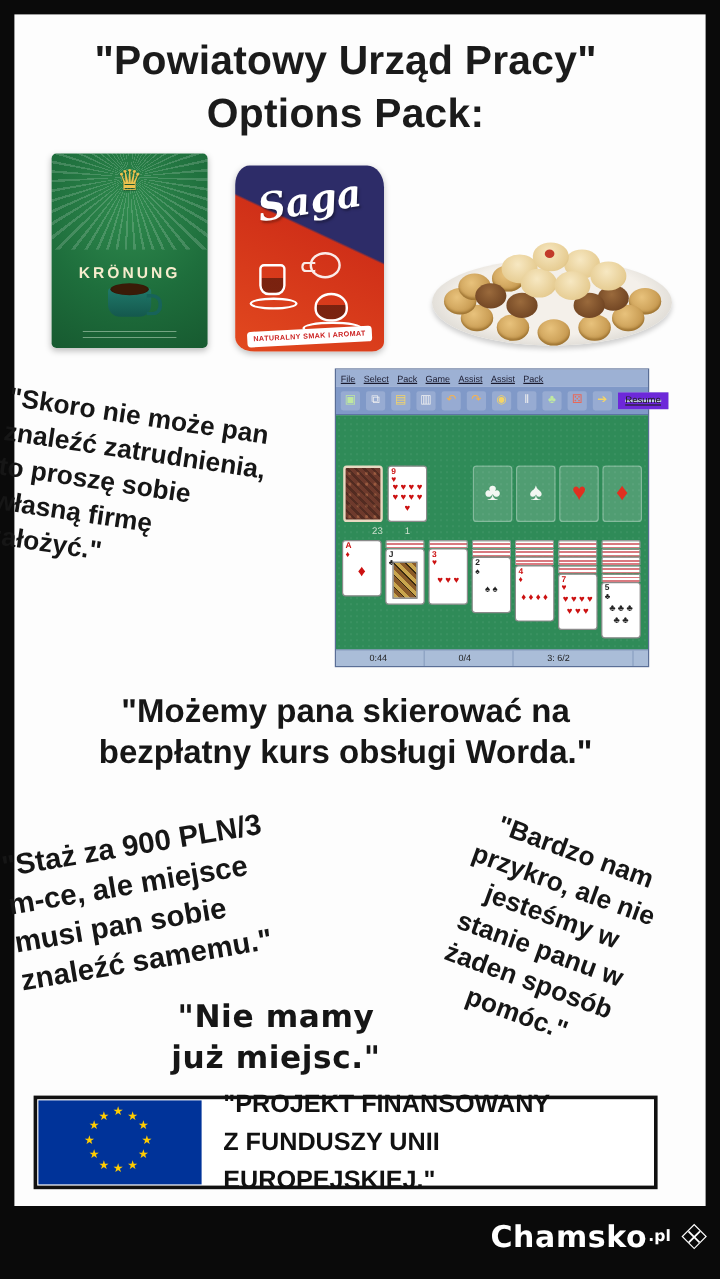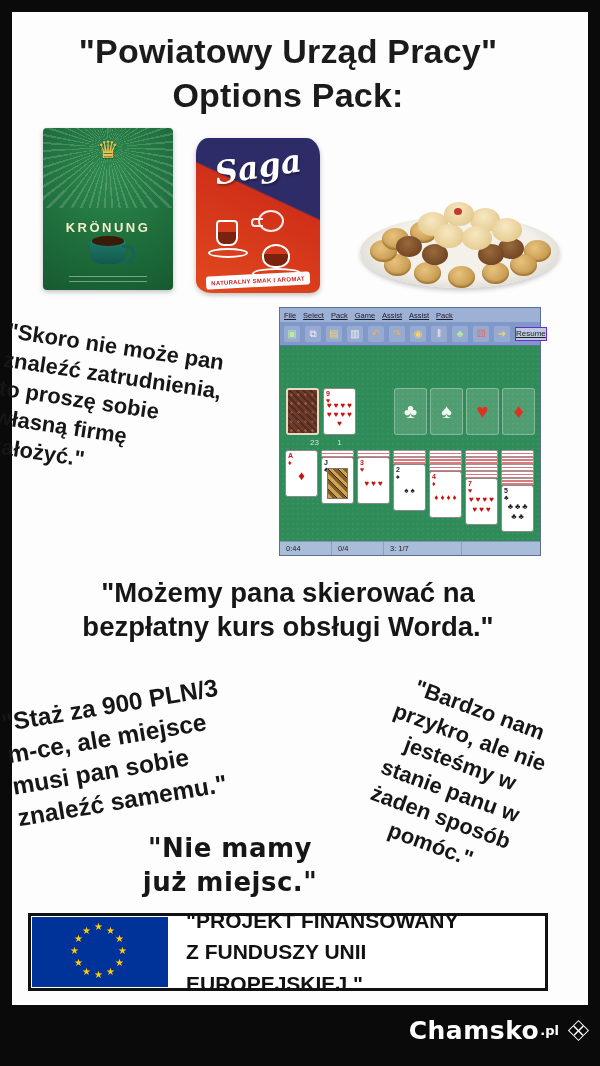--- a/index.html
+++ b/index.html
@@ -88,21 +88,21 @@
          display:flex; flex-direction:column; font-family:"Liberation Sans", sans-serif; }
   .sol-menubar { height:14px; background:#9db1d4; display:flex; align-items:center; gap:7px; padding-left:4px;
          font-size:7.5px; color:#1a1a2e; }
   .sol-menubar span { text-decoration:underline; text-decoration-thickness:.5px; }
   .sol-toolbar { height:24px; background:var(--menu_blue); display:flex; align-items:center; gap:5px; padding:0 4px;
          border-bottom:1px solid #5d74a4; }
   .tb-icon { width:16px; height:16px; border-radius:2px; font-size:10px; line-height:15px; text-align:center;
          background:rgba(255,255,255,.18); color:#fff; }
   .tb-icon.g { color:#bfe8a0; } .tb-icon.y { color:#f4d468; } .tb-icon.o { color:#f6b24e; }
   .tb-icon.r { color:#e86a5a; } .tb-icon.w { color:#f0f0f0; }
-  .tb-resume { margin-left:auto; width:54px; height:14px; background:#bdc9e0; border:1px solid #6d28d9;
+  .tb-resume { margin-left:auto; width:54px; height:14px; background:#bdc9e0; border:6px solid #6d28d9;
          font-size:8px; color:#222; display:flex; align-items:center; justify-content:center;text-decoration:underline; }
   .sol-felt { flex:1; position:relative; background:var(--felt_green);
          background-image:radial-gradient(rgba(255,255,255,.05) 1px, transparent 1px); background-size:5px 5px; }
   .slot { position:absolute; width:33px; height:47px; border-radius:3px; }
   .cardback { width:33px; height:47px; border-radius:3px; border:2px solid #e8d9c2;
          background:#6e3a2c; background-image:repeating-linear-gradient(45deg, rgba(0,0,0,.25) 0 2px, transparent 2px 5px),
          radial-gradient(circle, #9c5c40 1px, transparent 1.5px); background-size:auto, 7px 9px; }
   .fcard { background:rgba(255,255,255,.16); border:1px solid rgba(255,255,255,.3);
          display:flex; align-items:center; justify-content:center; font-size:20px; }
   .fcard.white { color:#f2f7f2; } .fcard.red { color:#e03020; }
@@ -112,21 +112,21 @@
          background:repeating-linear-gradient(180deg, #fff 0 1.5px, #d97a80 1.5px 3px); }
   .pcard { position:relative; width:33px; height:47px; background:#fff; border:1px solid #8a8a8a; border-radius:3px; }
   .pc-corner { position:absolute; top:1px; left:2px; font-size:7px; font-weight:700; line-height:1; white-space:pre-line; }
   .pc-pips { position:absolute; left:3px; right:3px; top:9px; bottom:3px; display:flex; flex-wrap:wrap;
          align-content:center; justify-content:center; gap:0 2px; font-size:8px; line-height:1.15; }
   .pc-pips.big { font-size:13px; }
   .red { color:var(--card_red); } .black { color:var(--card_black); }
   .pc-face { position:absolute; left:5px; right:5px; top:10px; bottom:4px; border:1px solid #777;
          background:repeating-linear-gradient(45deg, #caa64e 0 3px, #8a5a28 3px 6px, #3a2a10 6px 7px); }
   .sol-status { height:14px; background:#aabdd8; border-top:1px solid #7f94b8; display:flex; font-size:7.5px; color:#222; }
-  .sol-status .cell { border-right:1px solid #8aa0c0; display:flex; align-items:center; padding:0 6px; }
+  .sol-status .cell { border-right:1px solid #8aa0c0; display:flex; align-items:center; padding:0 6px;margin-left:22px; }
   .sol-status .cell:nth-child(1){width:52px}.sol-status .cell:nth-child(2){width:52px}.sol-status .cell:nth-child(3){width:78px}
 
   
   .eu-box { position:absolute; left:28px; top:913px; width:520px; height:78px; border:3px solid #111;
             background:#fff; display:flex; align-items:center; }
   .eu-flag { position:relative; width:136px; height:70px; background:var(--eu_blue); margin-left:1px; flex:none; }
   .eu-flag span { position:absolute; font-size:10px; color:var(--star_gold); line-height:1; }
   .eu-flag span:nth-child(1){left:62px;top:5px}   .eu-flag span:nth-child(2){left:74px;top:9px}
   .eu-flag span:nth-child(3){left:83px;top:17px}  .eu-flag span:nth-child(4){left:86px;top:29px}
   .eu-flag span:nth-child(5){left:83px;top:41px}  .eu-flag span:nth-child(6){left:74px;top:50px}
@@ -361,21 +361,21 @@
                 <span>♣</span>
                 <span>♣</span>
               </div>
             </div>
           </div>
         </div>
     </div>
     <div class="sol-status">
         <div class="cell">0:44</div>
         <div class="cell">0/4</div>
-        <div class="cell">3: 1/7</div>
+        <div class="cell">3: 6/2</div>
       </div>
   </div>
 
   <div class="eu-box">
     <div class="eu-flag">
       <span>★</span>
       <span>★</span>
       <span>★</span>
       <span>★</span>
       <span>★</span>

